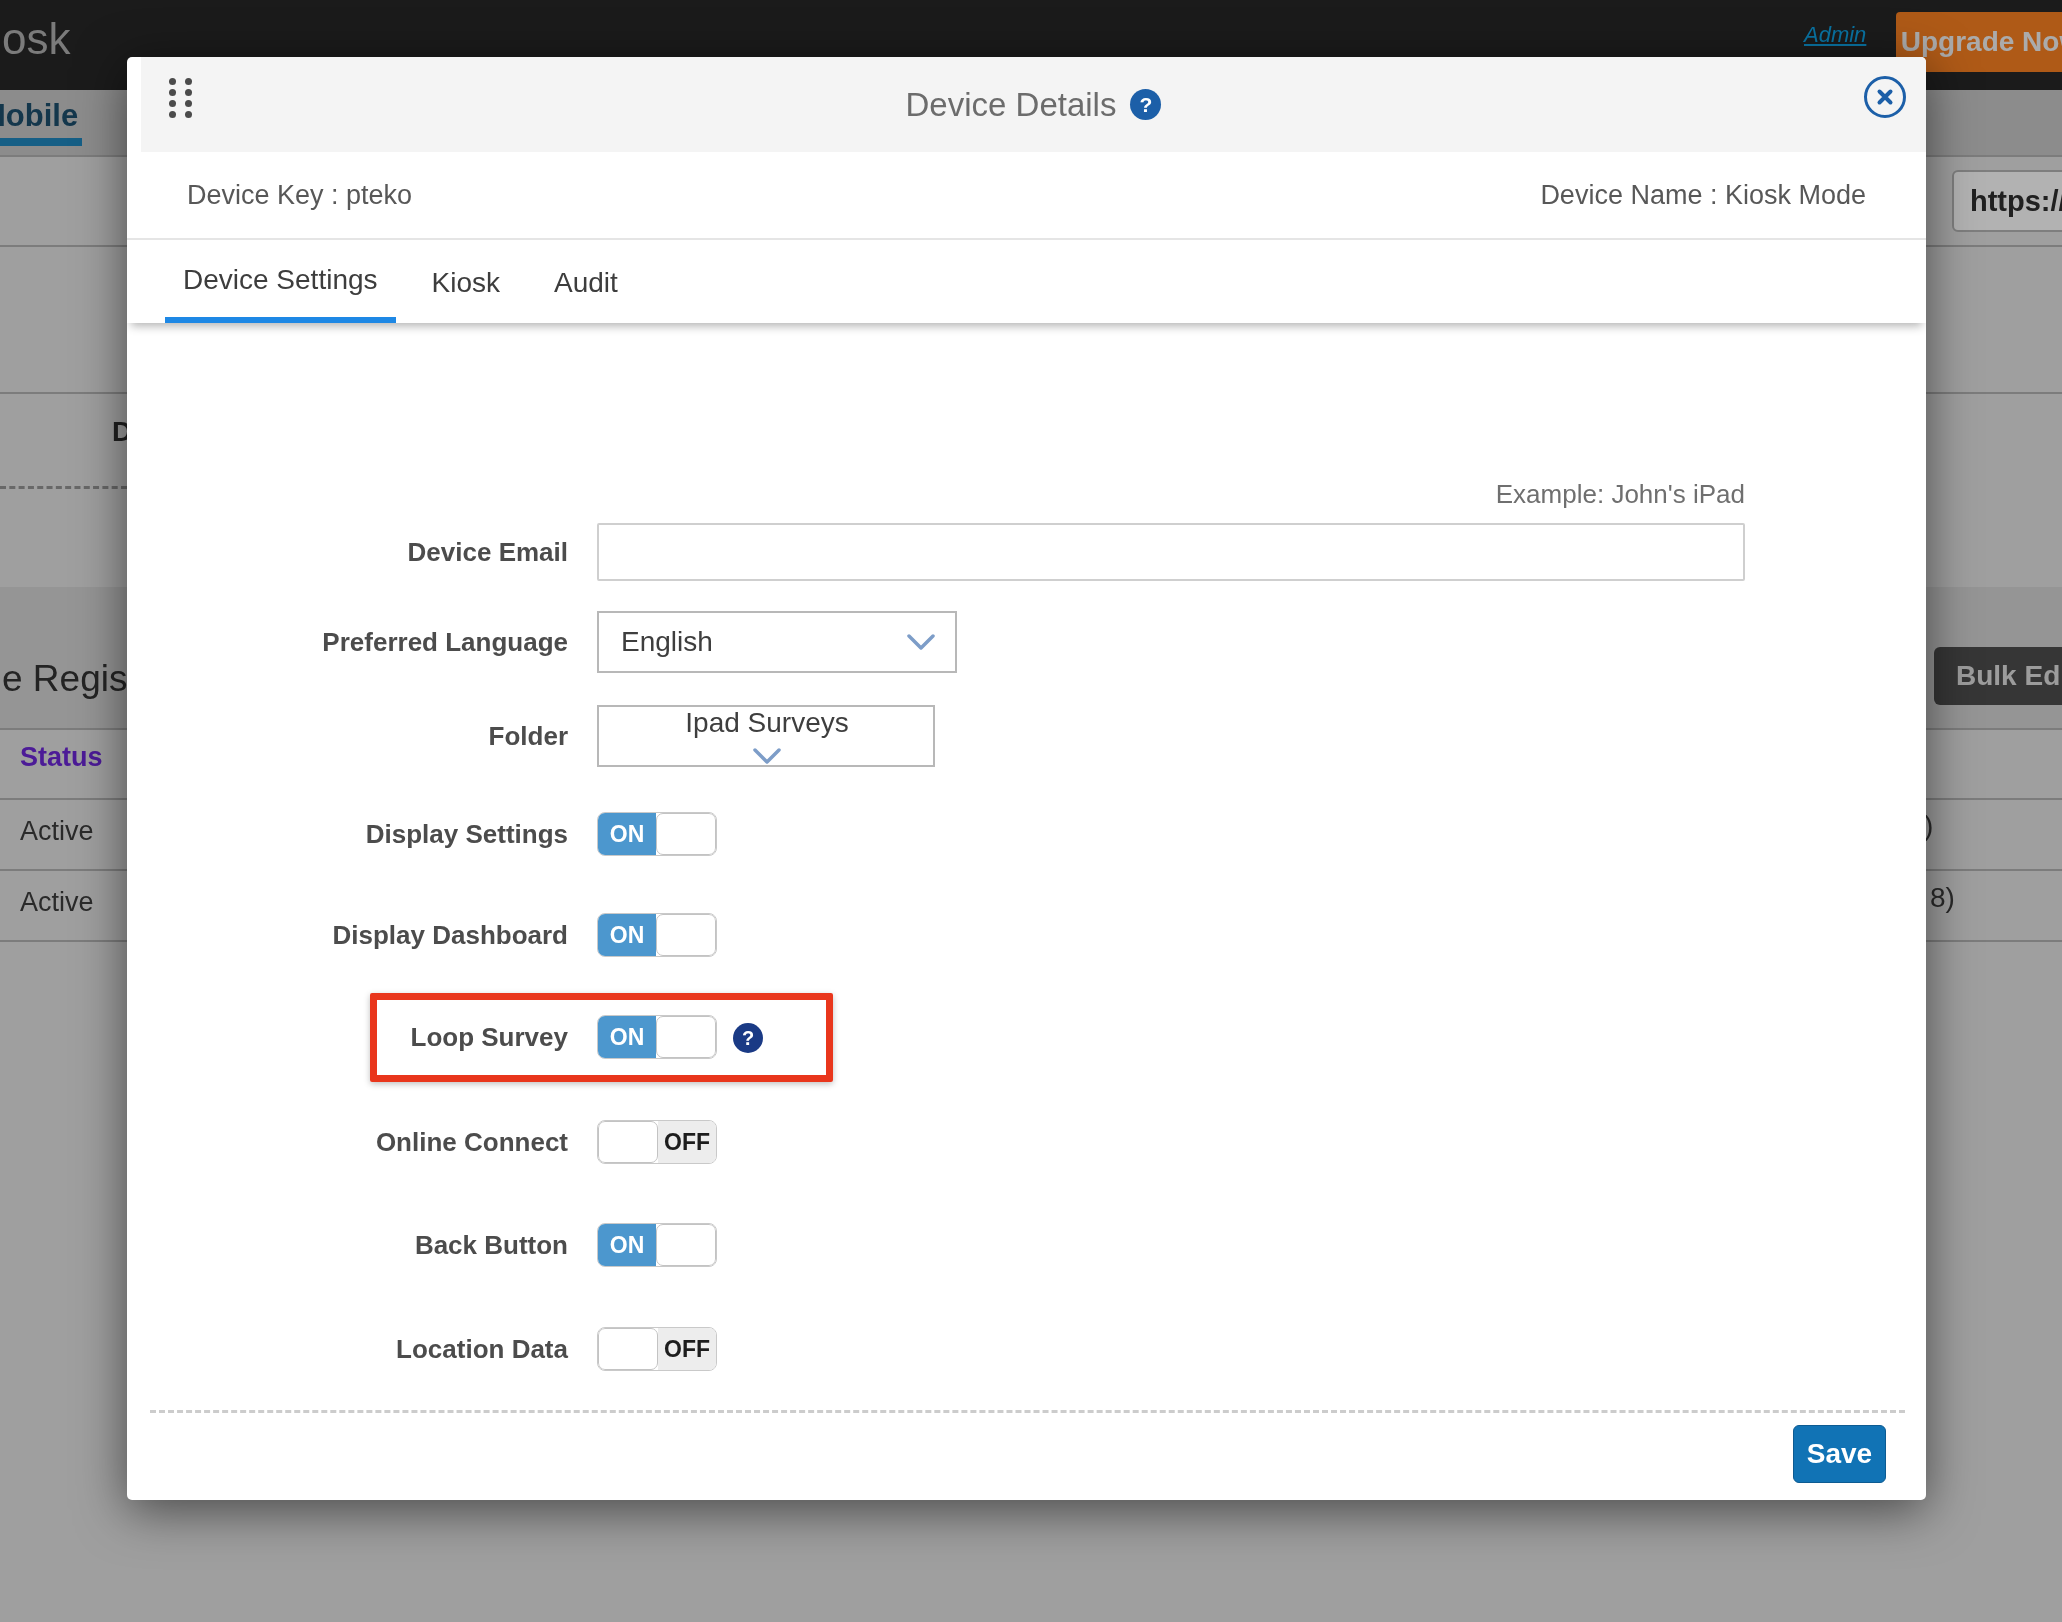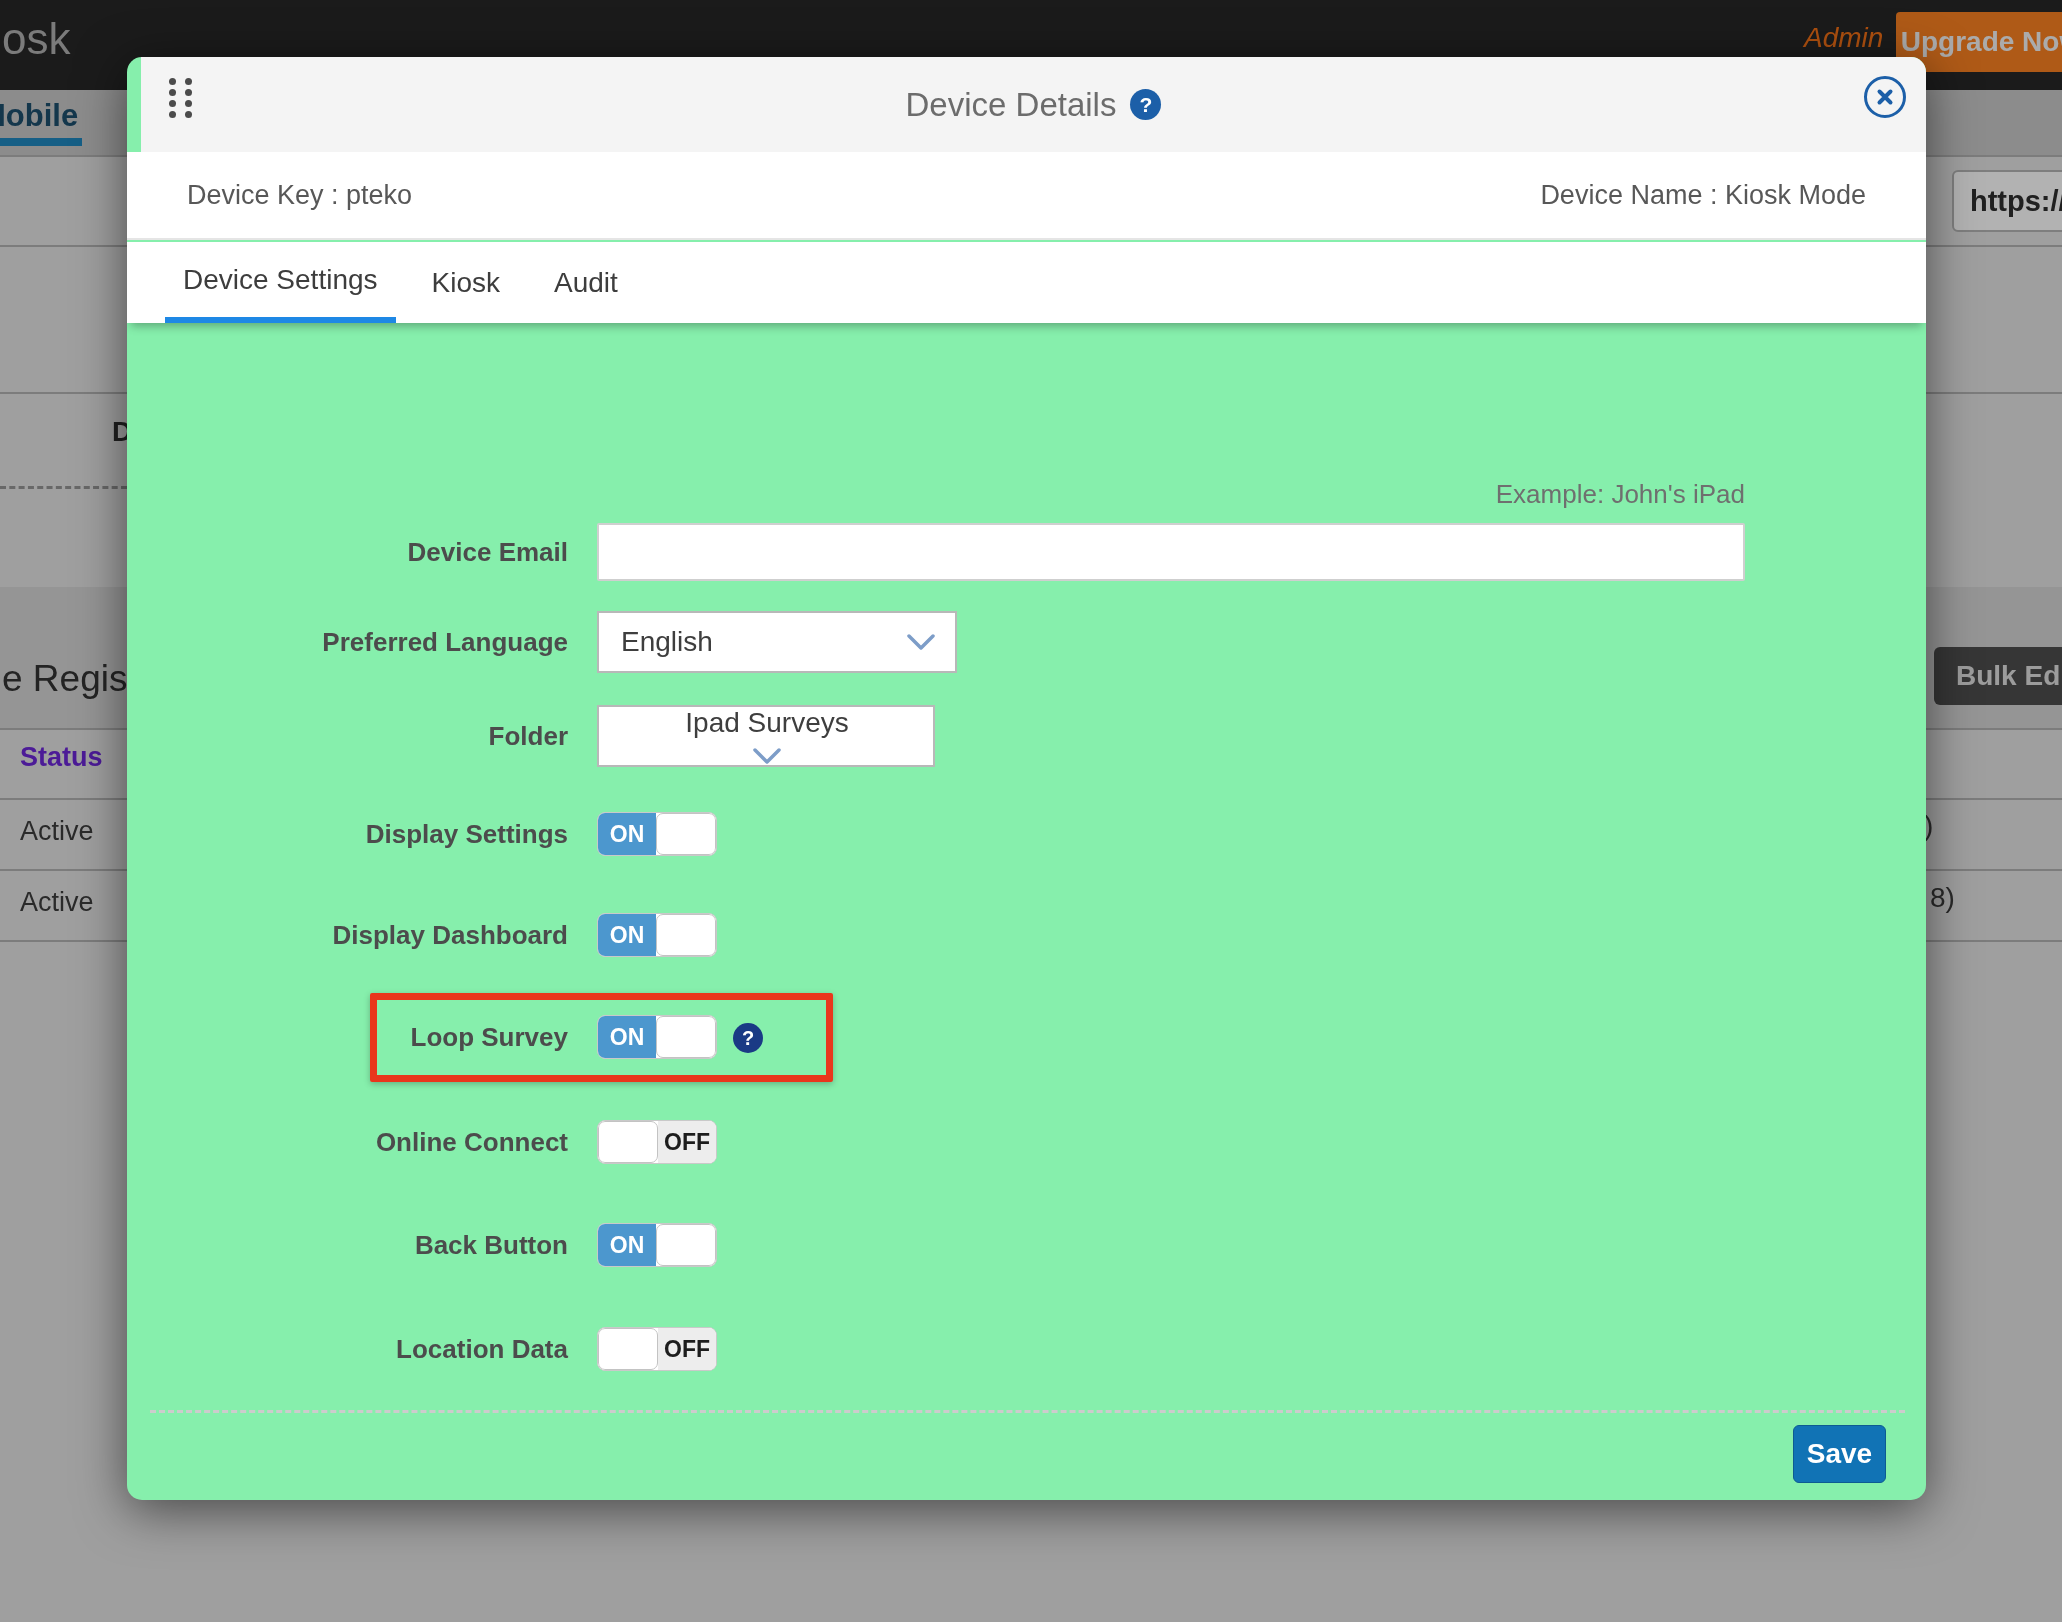--- a/index.html
+++ b/index.html
@@ -2,42 +2,42 @@
 <html><head>
 <meta charset="utf-8">
 <style>
   * { margin:0; padding:0; box-sizing:border-box; }
   body { font-family:"Liberation Sans","DejaVu Sans",sans-serif; background:#888; }
   .page { position:relative; width:2062px; height:1622px; overflow:hidden; background:#e4e4e4; }
 
   
   .bg-header { position:absolute; left:0; top:0; width:100%; height:90px; background:#272727; }
   .bg-logo { position:absolute; left:2px; top:14px; font-size:44px; color:#b0b0b0; }
-  .bg-admin { position:absolute; left:1804px; top:22px; font-size:28px; font-style:italic; color:#f97316; }
+  .bg-admin { position:absolute; left:1804px; top:22px; font-size:22px; font-style:italic; color:#0ea5e9;text-decoration:underline; }
   .bg-upgrade { position:absolute; left:1896px; top:12px; width:190px; height:60px; background:#fb8122; border:none; border-radius:4px; color:#f5f5f5; font-size:28px; font-weight:bold; font-family:inherit; }
   .bg-tabbar { position:absolute; left:0; top:90px; width:100%; height:65px; background:#c9c9c9; }
   .bg-mobile { position:absolute; left:-20px; top:8px; font-size:31px; font-weight:bold; color:#1d4f6e; }
   .bg-mobile-underline { position:absolute; left:-20px; top:48px; width:102px; height:8px; background:#2089c0; }
   .bg-line { position:absolute; left:0; width:100%; height:2px; background:#b2b2b2; }
   .bg-dash { position:absolute; left:0; top:486px; width:127px; border-top:3px dashed #959595; }
   .bg-band { position:absolute; left:0; top:587px; width:100%; height:141px; background:#d6d6d6; }
   .bg-section-title { position:absolute; left:2px; top:658px; font-size:37px; color:#343434; }
   .bg-partial-d { position:absolute; left:112px; top:416px; font-size:28px; font-weight:bold; color:#303030; }
   .bg-url { position:absolute; left:1952px; top:170px; width:200px; height:62px; background:#ffffff; border:2px solid #b5b5b5; border-radius:6px; display:flex; align-items:center; padding-left:16px; font-size:29px; font-weight:600; color:#2e2e2e; }
   .bg-bulkedit { position:absolute; left:1934px; top:647px; width:200px; height:58px; background:#4e4e4e; border:none; border-radius:6px; color:#e0e0e0; font-size:28px; font-weight:bold; font-family:inherit; text-align:left; padding-left:22px; }
   .bg-status { position:absolute; left:20px; top:742px; font-size:27px; font-weight:bold; color:#6d28d9; }
   .bg-active1 { position:absolute; left:20px; top:816px; font-size:27px; color:#3d3d3d; }
   .bg-active2 { position:absolute; left:20px; top:887px; font-size:27px; color:#3d3d3d; }
   .bg-frag1 { position:absolute; left:1924px; top:810px; font-size:28px; color:#3d3d3d; }
   .bg-frag2 { position:absolute; left:1930px; top:882px; font-size:28px; color:#3d3d3d; }
 
   .overlay { position:absolute; inset:0; background:rgba(0,0,0,0.30); z-index:5; }
 
   
-  .modal { position:absolute; left:127px; top:57px; width:1799px; height:1443px; background:#86efac; border-radius:15px; box-shadow:0 10px 50px rgba(0,0,0,0.55); z-index:10; overflow:hidden;padding-left:14px; }
+  .modal { position:absolute; left:127px; top:57px; width:1799px; height:1443px; background:#ffffff; border-radius:5px; box-shadow:0 10px 50px rgba(0,0,0,0.55); z-index:10; overflow:hidden;padding-left:14px; }
   .modal-header { position:relative; height:95px; background:#f4f4f4; display:flex; align-items:center; justify-content:center; }
   .modal-title { font-size:33px; color:#6c6c6c; }
   .help-badge { display:inline-flex; align-items:center; justify-content:center; width:31px; height:31px; margin-left:14px; background:#1c5fa8; border-radius:50%; color:#fff; font-size:21px; font-weight:bold; vertical-align:middle; }
   .drag-dots { position:absolute; left:28px; top:21px; display:grid; grid-template-columns:7px 7px; column-gap:9px; row-gap:4px; }
   .drag-dots i { width:7px; height:7px; border-radius:50%; background:#4b4b4b; }
   .close-btn { position:absolute; right:20px; top:19px; width:42px; height:42px; border:3px solid #1c5fa8; border-radius:50%; background:transparent; display:flex; align-items:center; justify-content:center; cursor:pointer; }
 
   .key-row { position:absolute; left:0; top:95px; width:100%; height:88px; display:flex; align-items:center; justify-content:space-between; padding:0 60px; border-bottom:2px solid #e5e5e5; font-size:27px; color:#585858; background:#fff; }
 
   .tabs { position:absolute; left:0; top:185px; width:100%; height:81px; display:flex; padding-left:38px; background:#fff; box-shadow:0 7px 9px -4px rgba(0,0,0,0.30); }

